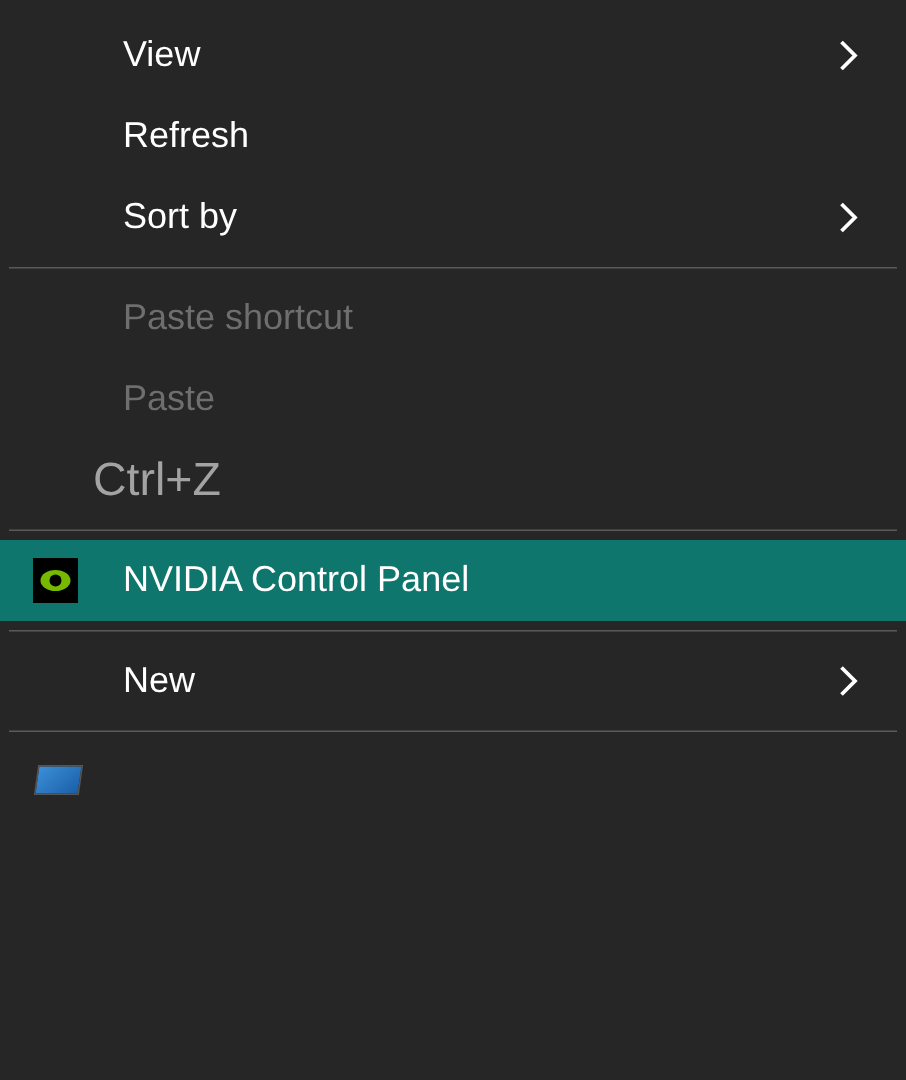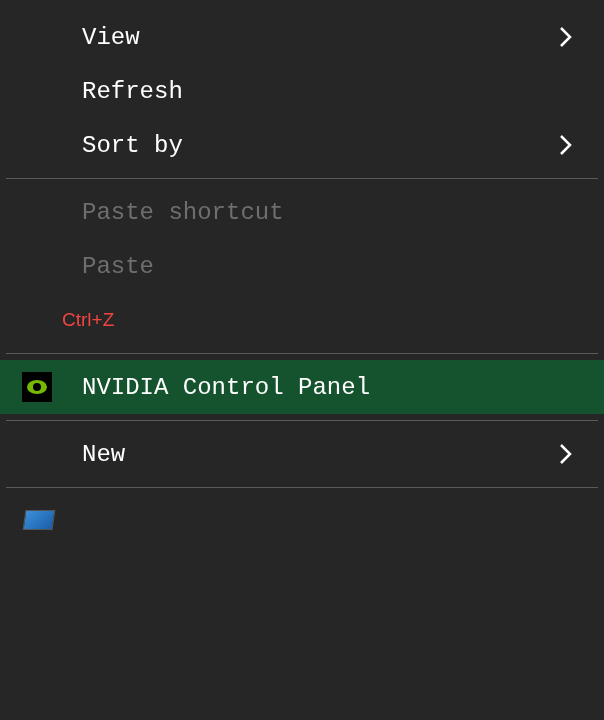--- a/index.html
+++ b/index.html
@@ -24,41 +24,40 @@
     .menu-item {
       display: flex;
       align-items: center;
       height: 54px;
       padding: 0 28px 0 22px;
       font-size: 24px;
       cursor: pointer;
       position: relative;
     }
     .menu-item.highlighted {
-      background: #14532d;
+      background: #0f766e;
     }
     .menu-item.disabled {
       color: #6e6e6e;
       cursor: default;
     }
     .item-icon {
       width: 40px;
       display: flex;
       align-items: center;
       justify-content: flex-start;
       flex-shrink: 0;
     }
     .item-label {
       flex: 1;
       padding-left: 20px;
-      font-family: Liberation Mono, monospace;
     }
     .item-shortcut {
-      color: #ef4444;
-      font-size: 19px;
+      color: #a3a3a3;
+      font-size: 31px;
     }
     .submenu-arrow {
       width: 20px;
       display: flex;
       align-items: center;
       justify-content: center;
     }
     .separator {
       height: 1px;
       background: #5a5a5a;

